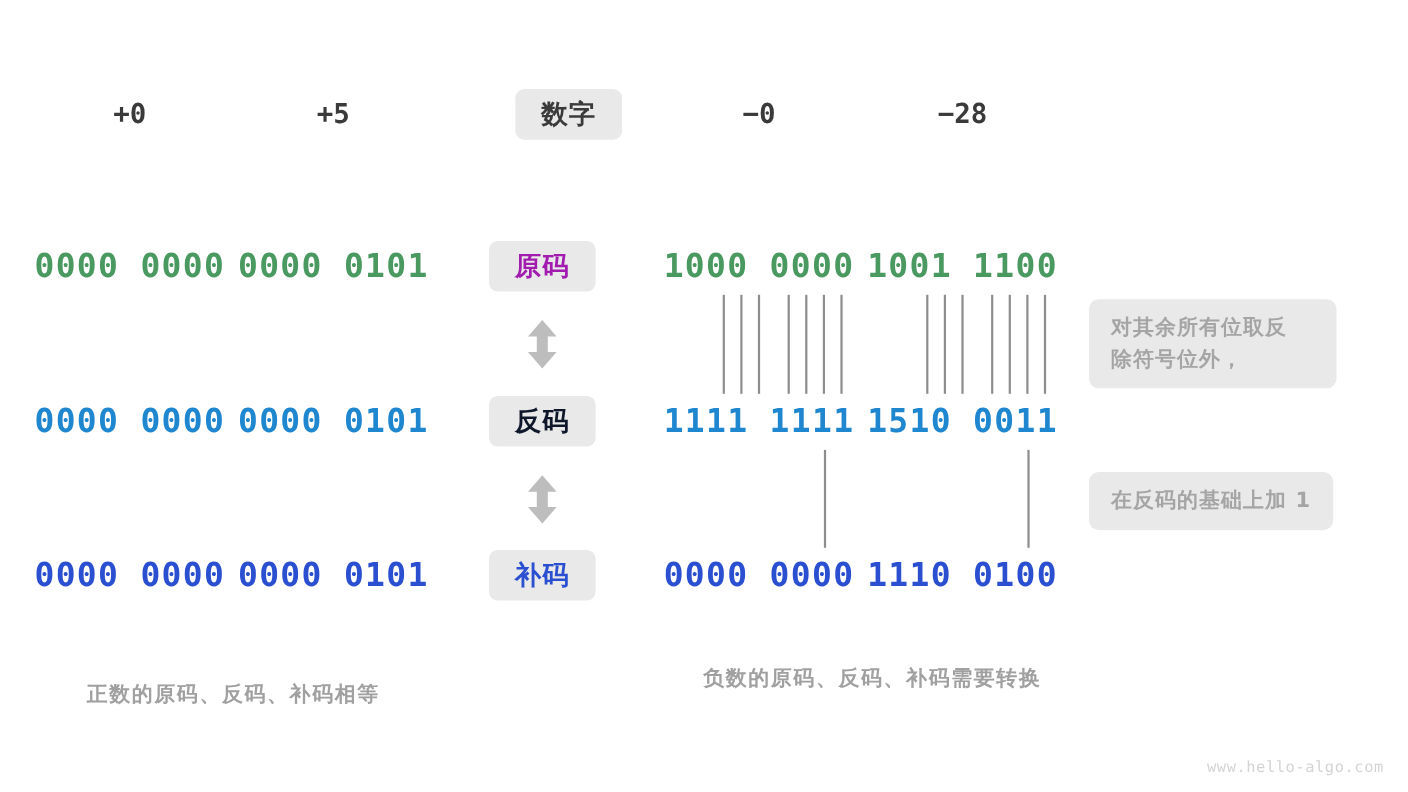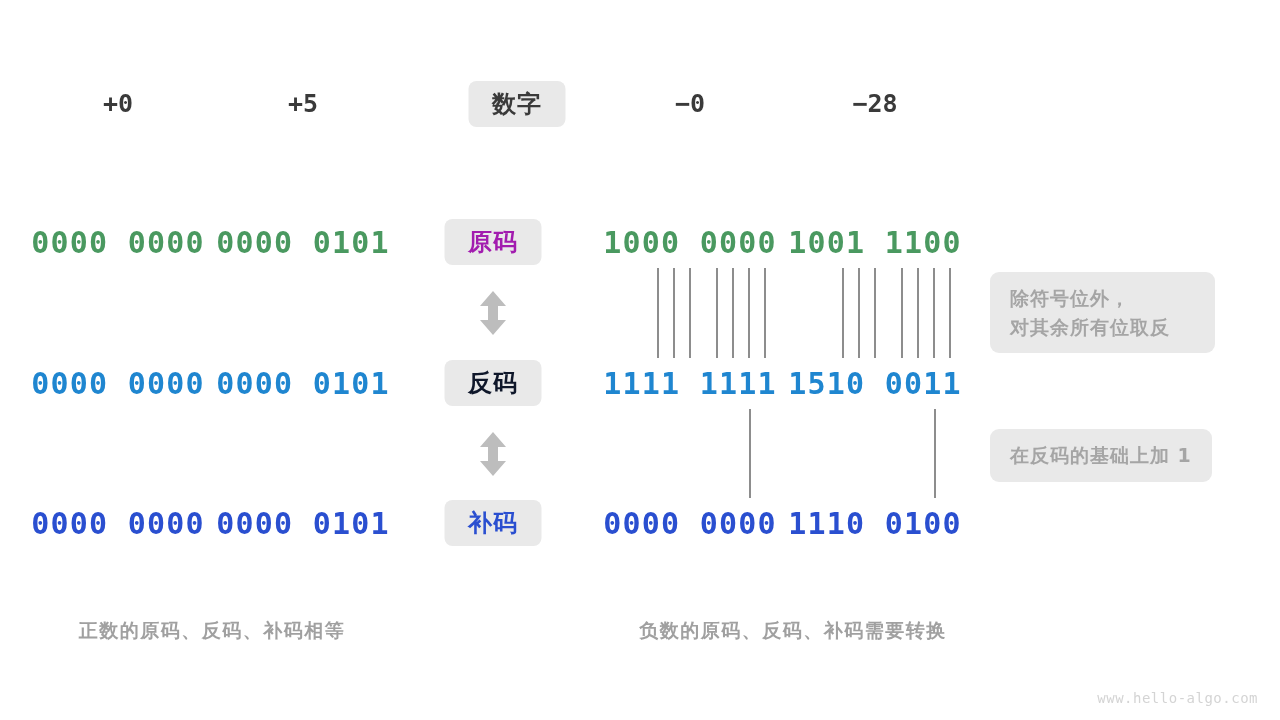--- a/index.html
+++ b/index.html
@@ -101,22 +101,22 @@
   <div class="vline" style="left:933px;top:268px;height:90px;"></div>
   <div class="vline" style="left:949px;top:268px;height:90px;"></div>
 
   <div class="arrow" style="left:493px;top:313px;">
     <svg width="30" height="48" viewBox="0 0 30 48">
       <polygon points="15,2 28,17 20,17 20,31 28,31 15,46 2,31 10,31 10,17 2,17" fill="#bdbdbd"></polygon>
     </svg>
   </div>
 
   <div class="note" style="left:990px;top:272px;width:185px;">
+    <div>对其余所有位取反</div>
     <div>除符号位外，</div>
-    <div>对其余所有位取反</div>
   </div>
 
   <div class="cell bits blue" style="left:118px;top:383px;">0000 0000</div>
 
   <div class="cell bits blue" style="left:303px;top:383px;">0000 0101</div>
 
   <div class="chip blue" style="left:493px;top:383px;">反码</div>
 
   <div class="cell bits blue" style="left:690px;top:383px;">1111 1111</div>
 
@@ -138,17 +138,17 @@
   <div class="cell bits indigo" style="left:303px;top:523px;">0000 0101</div>
 
   <div class="chip indigo" style="left:493px;top:523px;">补码</div>
 
   <div class="cell bits indigo" style="left:690px;top:523px;">0000 0000</div>
 
   <div class="cell bits indigo" style="left:875px;top:523px;">1110 0100</div>
 
   <div class="caption" style="left:212px;top:631px;">正数的原码、反码、补码相等</div>
 
-  <div class="caption" style="left:793px;top:631px;font-family:Liberation Serif, serif;">负数的原码、反码、补码需要转换</div>
+  <div class="caption" style="left:793px;top:617px;font-family:Liberation Serif, serif;">负数的原码、反码、补码需要转换</div>
 
   <div class="watermark">www.hello-algo.com</div>
 
 </div>
 
 </body></html>

